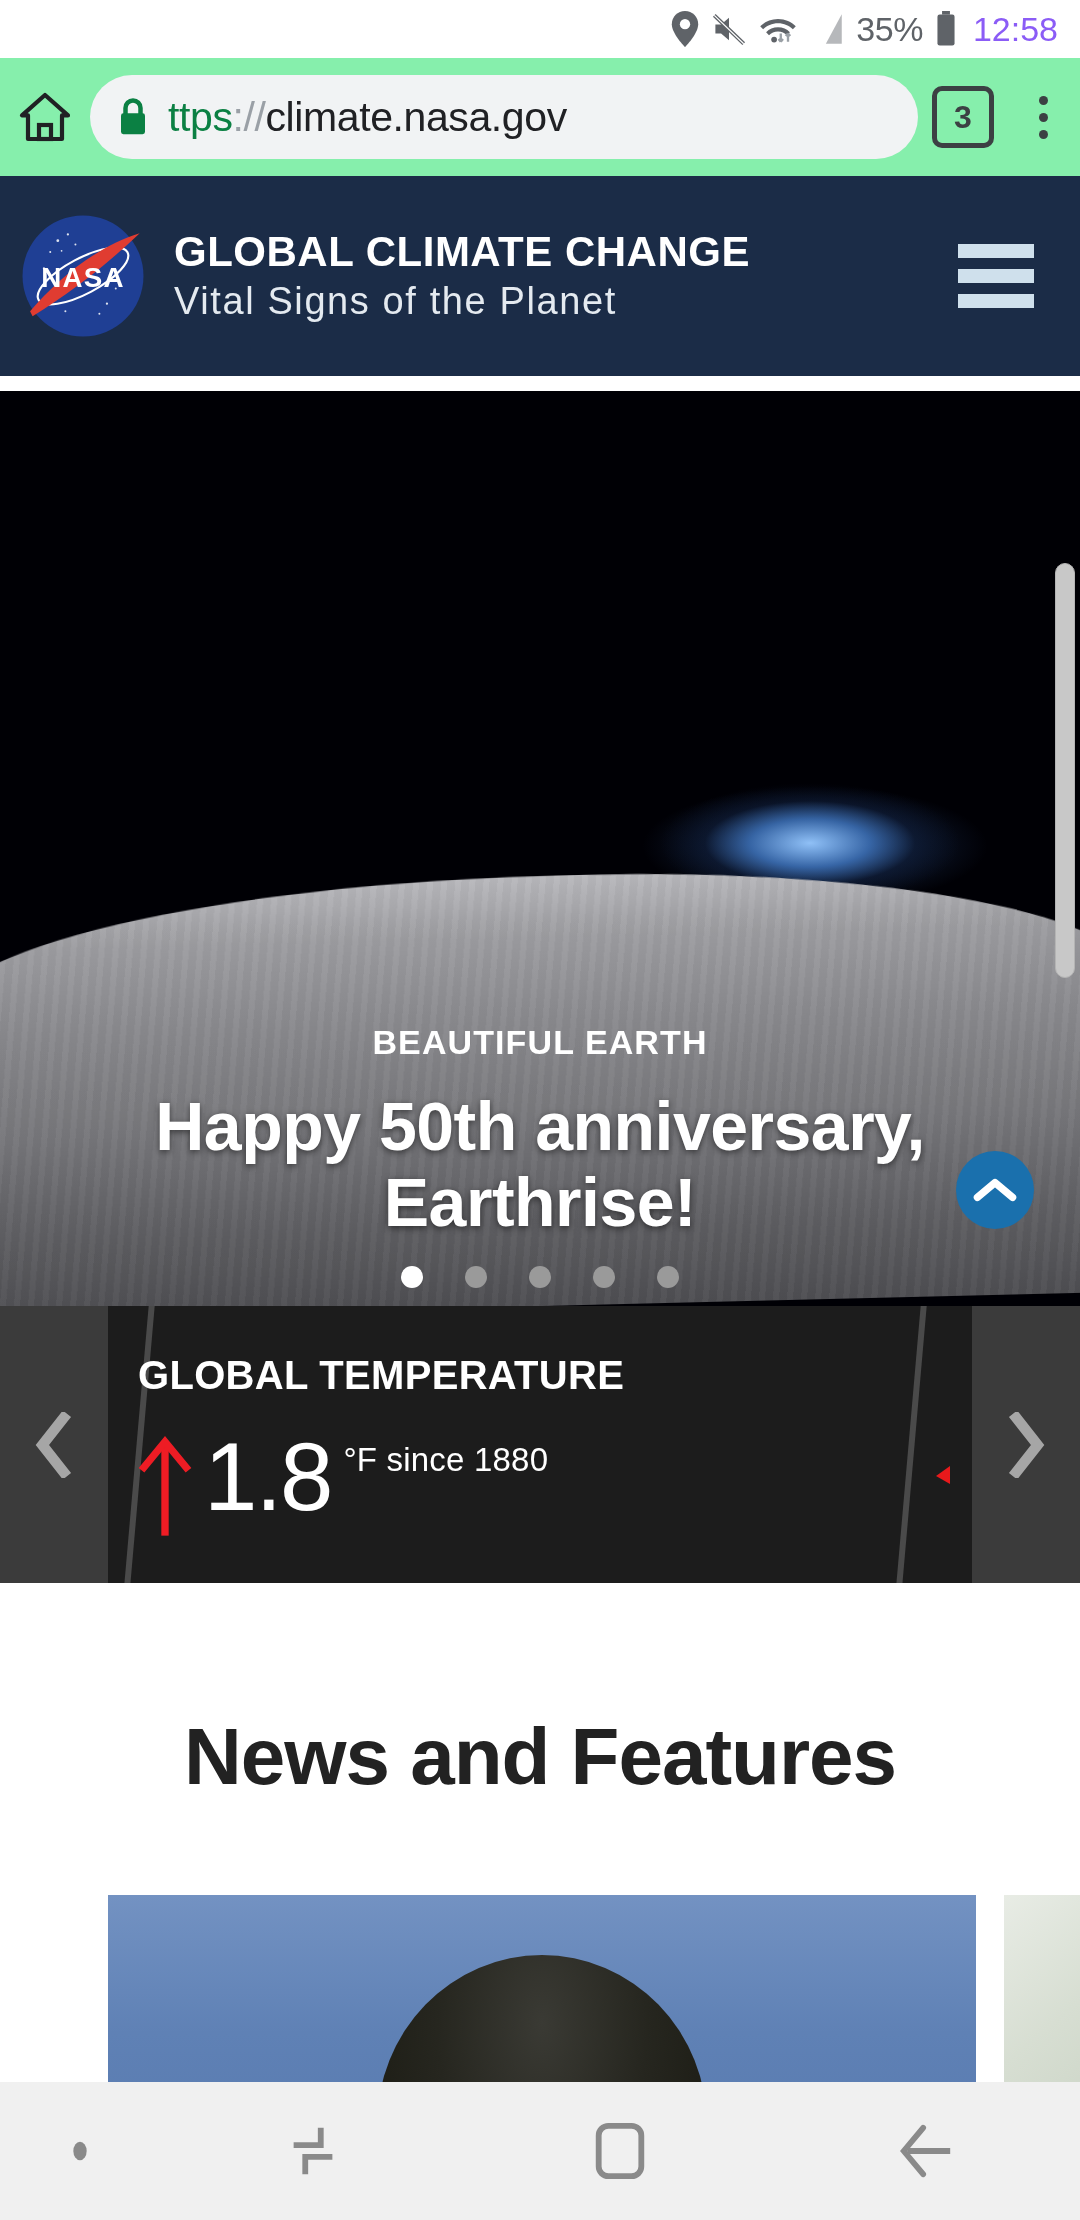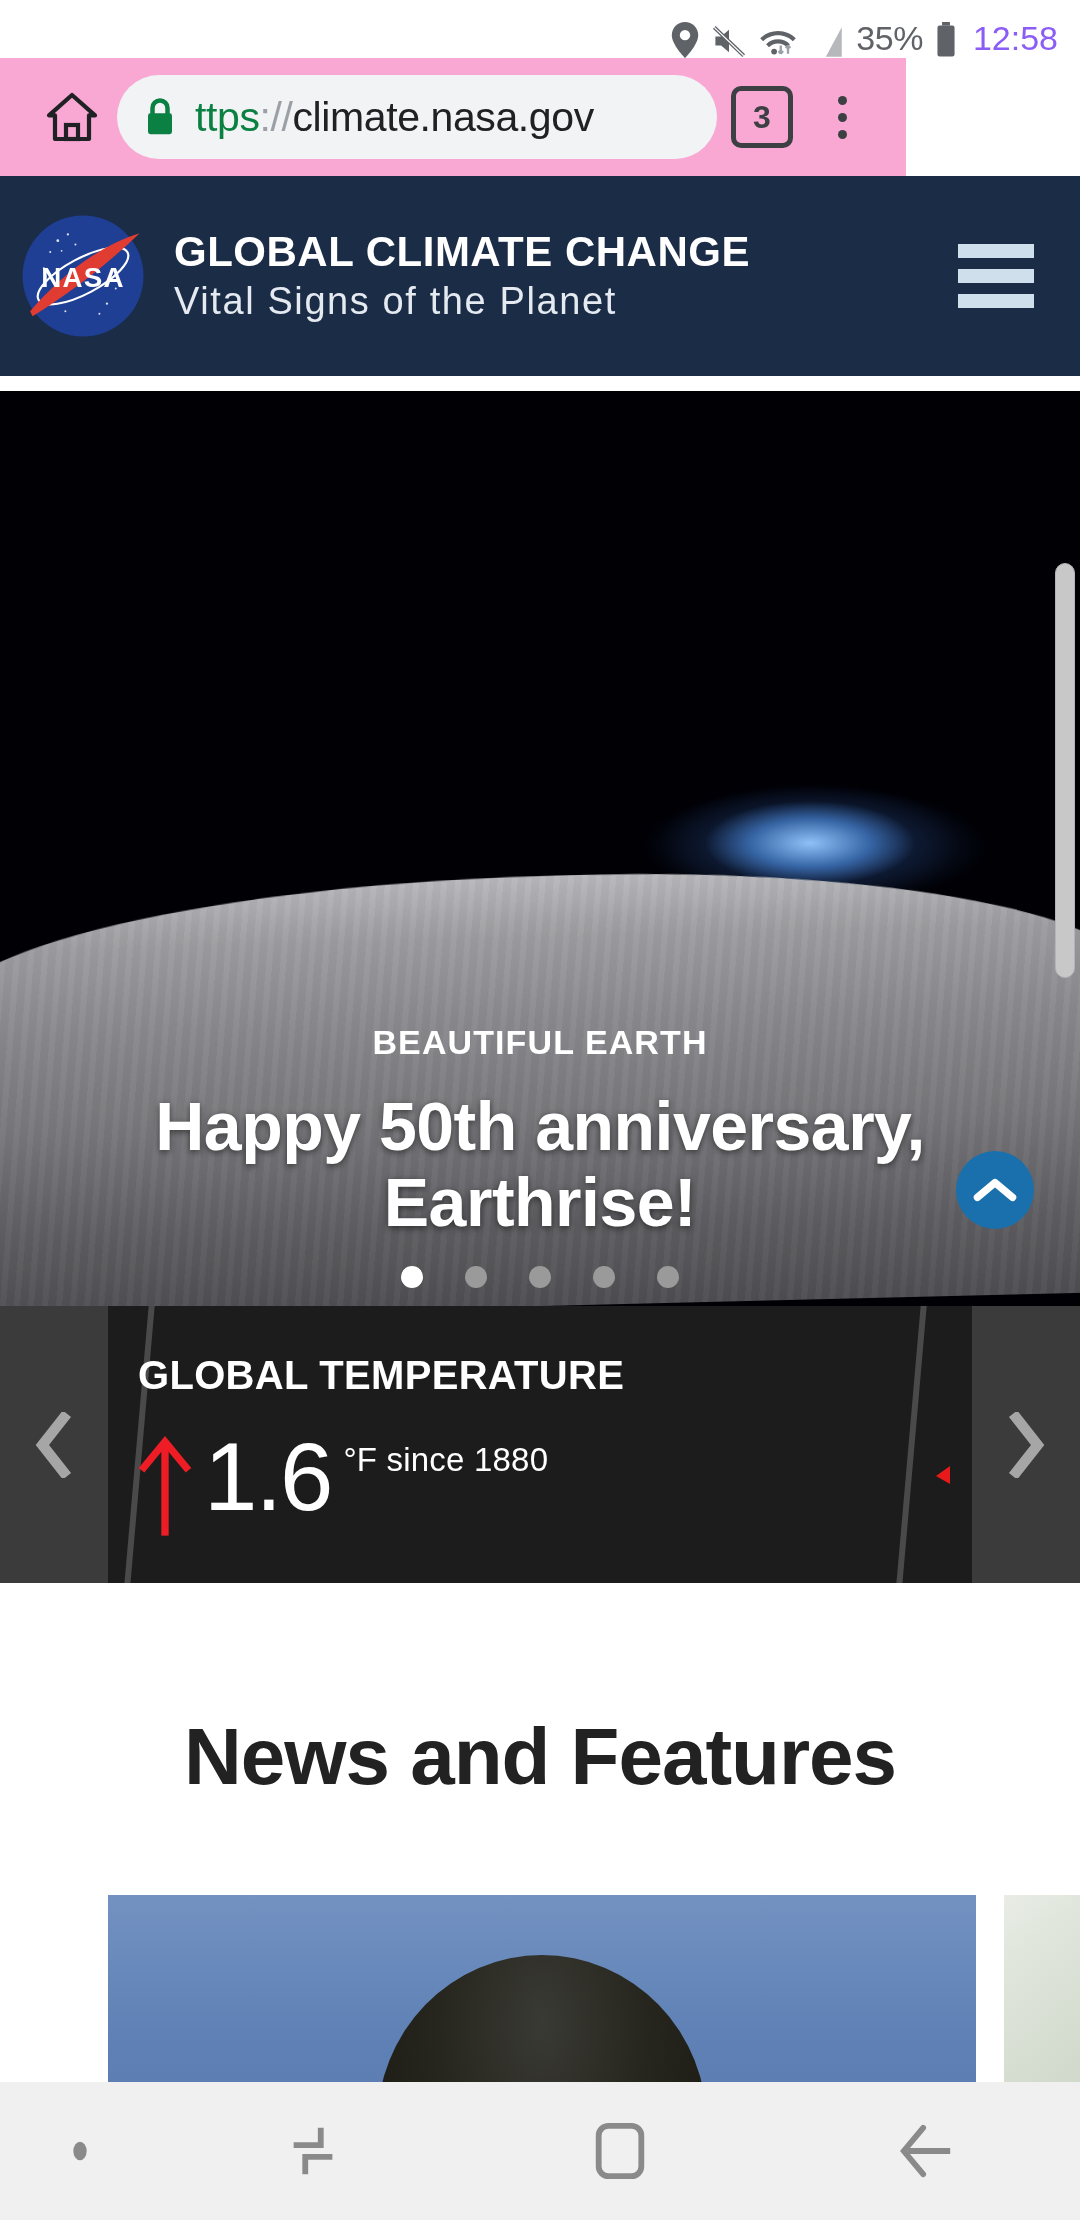--- a/index.html
+++ b/index.html
@@ -8,32 +8,32 @@
     font-family:"Liberation Sans", sans-serif;
     background:#ffffff;
     overflow:hidden;
     position:relative;
   }
 
   
   .statusbar {
     height:58px; width:1080px;
     background:#ffffff;
-    display:flex; align-items:flex-end; justify-content:flex-end;
+    display:flex; align-items:center; justify-content:flex-end;
     padding-right:22px; gap:12px;
     color:#5f6368;
   }
   .sb-icon { display:flex; align-items:center; }
   .sb-text { font-size:34px; color:#5f6368; letter-spacing:-0.5px; }
   .sb-time { font-size:34px; color:#8b5cf6; letter-spacing:0px; margin-left:4px;}
 
   
   .toolbar {
-    height:118px; width:906px; background:#f9a8d4;
-    display:flex; align-items:center; padding:0 37px;
+    height:118px; width:1080px; background:#86efac;
+    display:flex; align-items:center; padding:0 10px;
   }
   .home-btn { width:70px; height:70px; display:flex; align-items:center; justify-content:center; margin-right:10px;}
   .omnibox {
     flex:1; height:84px; background:#f1f3f4; border-radius:44px;
     display:flex; align-items:center; padding:0 26px; overflow:hidden;
     margin-right:14px;
   }
   .lock { margin-right:18px; display:flex; align-items:center;}
   .url { font-size:41px; white-space:nowrap; letter-spacing:-0.4px; }
   .url .scheme { color:#0b8043; }
@@ -304,21 +304,21 @@
     <div class="slash l"></div>
     <div class="slash r"></div>
     <div class="v-label">GLOBAL TEMPERATURE</div>
     <div class="v-value-row">
       <span class="v-arrow">
         <svg width="58" height="104" viewBox="0 0 34 62">
           <path d="M17 60V6" stroke="#ee1c24" stroke-width="4.4" fill="none"></path>
           <path d="M3 21L17 4l14 17" stroke="#ee1c24" stroke-width="4.4" fill="none" stroke-linecap="butt"></path>
         </svg>
       </span>
-      <span class="v-number">1.6</span>
+      <span class="v-number">1.8</span>
       <span class="v-unit">°F since 1880</span>
     </div>
     <div class="red-peek"></div>
   </div>
 
   <div class="v-side right">
     <svg width="44" height="66" viewBox="0 0 22 34">
       <path d="M6 3l11 14L6 31" fill="none" stroke="#a6a6a6" stroke-width="5.4" stroke-linecap="square" stroke-linejoin="miter"></path>
     </svg>
   </div>

